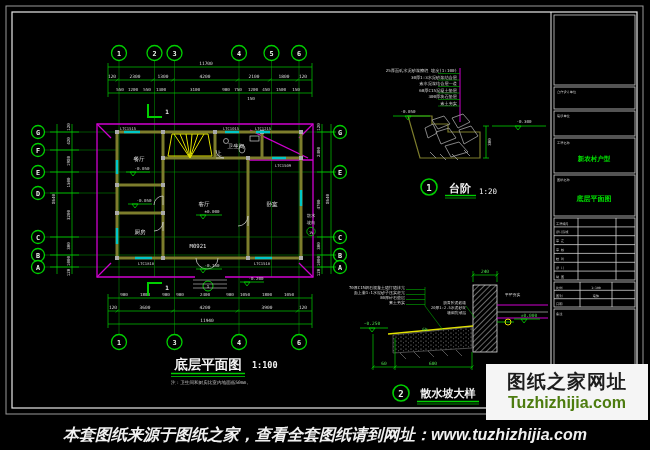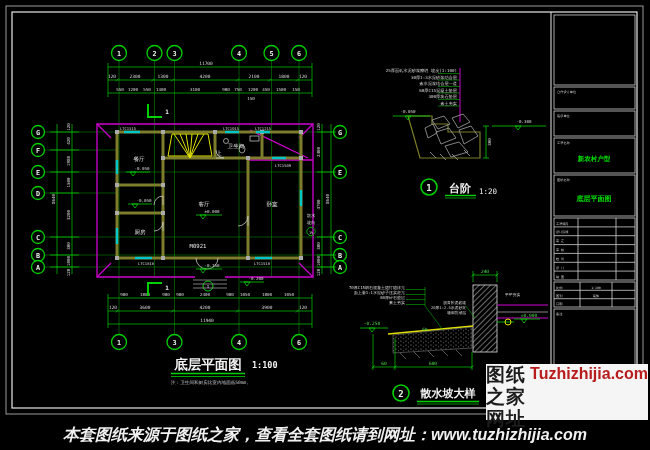--- a/index.html
+++ b/index.html
@@ -3,23 +3,23 @@
 <meta charset="utf-8">
 <style>
   html,body{margin:0;padding:0;background:#000;}
   #stage{position:relative;width:650px;height:450px;background:#000;overflow:hidden;
          font-family:"Liberation Sans",sans-serif;}
   #cad{position:absolute;left:0;top:0;}
   #footer-bar{position:absolute;left:0;top:420px;width:650px;height:30px;background:#000;
               color:#f0f0f0;font-size:16px;font-weight:bold;text-align:center;line-height:30px;
               font-family:"Liberation Sans",sans-serif;white-space:nowrap;font-style:italic;}
   #watermark{position:absolute;left:486px;top:364px;width:162px;height:56px;background:#f5f5f5;
-             display:flex;flex-direction:row;justify-content:center;z-index:5;}
+             display:flex;flex-direction:column;justify-content:center;align-items:center;z-index:5;}
   #watermark .wm1{color:#1c1c1c;font-size:19px;font-weight:bold;letter-spacing:1px;line-height:22px;}
-  #watermark .wm2{color:#b91c1c;font-size:16px;font-weight:bold;line-height:20px;}
+  #watermark .wm2{color:#4d7c0f;font-size:16px;font-weight:bold;line-height:20px;}
   text{font-family:"DejaVu Sans Mono","DejaVu Sans",monospace;}
   .dimtxt{fill:#d9d9d9;font-size:4.5px;}
   .dimtxt2{fill:#d9d9d9;font-size:4.2px;}
   .axis-letter{fill:#e6f2e6;font-size:6.8px;font-weight:bold;}
   .roomtxt{fill:#e8e8e8;font-size:5.6px;}
   .callout{fill:#dcdcdc;font-size:4.2px;}
   .gdim{fill:#4fdf4f;font-size:4.5px;}
   .tb-label{fill:#d8d8d8;font-size:3.2px;}
   .tb-green{fill:#00e400;font-weight:bold;}
 </style>

